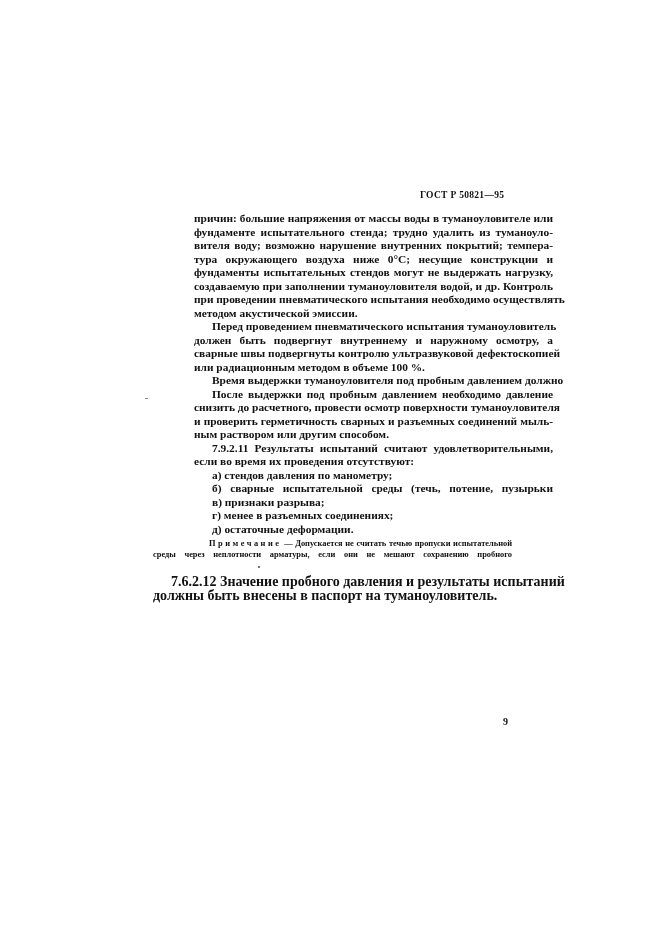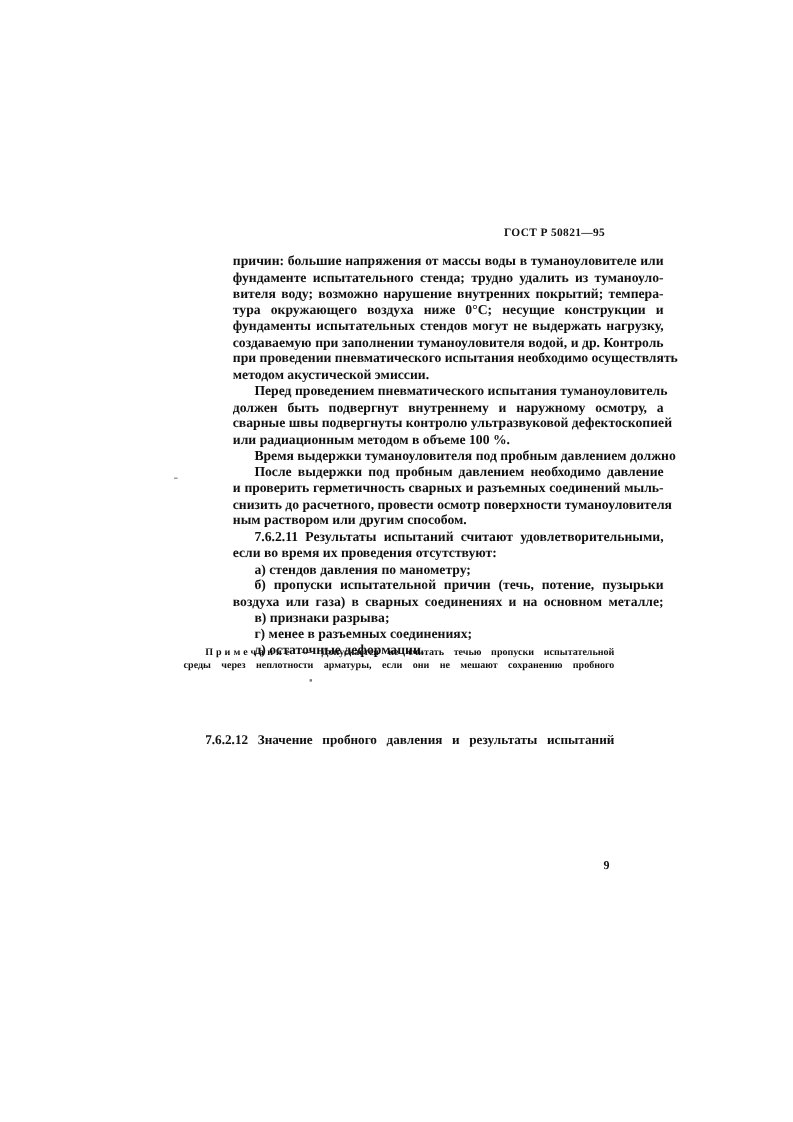--- a/index.html
+++ b/index.html
@@ -18,24 +18,24 @@
     }
     .line { display: block; white-space: nowrap; text-align: justify; text-align-last: justify; height: 13.5px; }
     .line.last { text-align-last: left; }
     .ind1 { padding-left: 18px; }
     .ind2 { padding-left: 18px; }
     .note {
       position: absolute; left: 153px; width: 359px; top: 539px;
       font-size: 8.4px; line-height: 10.5px; font-weight: bold;
     }
     .note .line { height: 10.5px; }
-    .spaced { letter-spacing: 2.5px; }
+    .spaced { letter-spacing: 2.5px; margin-left: 38px; }
     .final {
       position: absolute; left: 153px; width: 359px; top: 575px;
-      font-size: 11px; line-height: 13.5px; font-weight: bold; margin-top: 36px;
+      font-size: 14px; line-height: 13.5px; font-weight: bold;
     }
     .page-number {
       position: absolute; left: 503px; top: 716px; font-size: 10px; font-weight: bold;
     }
     .tick {
       position: absolute; left: 145px; top: 398px; width: 3px; height: 1px; background: #888;
     }
     .dot { position: absolute; width: 1.5px; height: 1.5px; background: #777; }
   </style>
 </head>
@@ -51,39 +51,39 @@
   <span class="line">фундаменты испытательных стендов могут не выдержать нагрузку,</span>
   <span class="line">создаваемую при заполнении туманоуловителя водой, и др. Контроль</span>
   <span class="line">при проведении пневматического испытания необходимо осуществлять</span>
   <span class="line last">методом акустической эмиссии.</span>
   <span class="line ind1">Перед проведением пневматического испытания туманоуловитель</span>
   <span class="line">должен быть подвергнут внутреннему и наружному осмотру, а</span>
   <span class="line">сварные швы подвергнуты контролю ультразвуковой дефектоскопией</span>
   <span class="line last">или радиационным методом в объеме 100 %.</span>
   <span class="line ind1">Время выдержки туманоуловителя под пробным давлением должно</span>
   <span class="line ind1">После выдержки под пробным давлением необходимо давление</span>
+  <span class="line">снизить до расчетного, провести осмотр поверхности туманоуловителя</span>
   <span class="line">и проверить герметичность сварных и разъемных соединений мыль-</span>
-  <span class="line">снизить до расчетного, провести осмотр поверхности туманоуловителя</span>
   <span class="line last">ным раствором или другим способом.</span>
-  <span class="line ind1">7.6.2.11 Результаты испытаний считают удовлетворительными,</span>
+  <span class="line ind1">7.9.2.11 Результаты испытаний считают удовлетворительными,</span>
   <span class="line last">если во время их проведения отсутствуют:</span>
   <span class="line last ind2">а) стендов давления по манометру;</span>
-  <span class="line ind2">б) пропуски испытательной причин (течь, потение, пузырьки</span>
-  <span class="line">воздуха или газа) в сварных соединениях и на основном металле;</span>
+  <span class="line ind2">б) сварные испытательной среды (течь, потение, пузырьки</span>
   <span class="line last ind2">в) признаки разрыва;</span>
   <span class="line last ind2">г) менее в разъемных соединениях;</span>
   <span class="line last ind2">д) остаточные деформации.</span>
 </div>
 
 <div class="tick"></div>
 
 <div class="note">
   <span class="line ind1"><span class="spaced">Примечание</span><span> — </span><span>Допускается не считать течью пропуски испытательной</span></span>
   <span class="line">среды через неплотности арматуры, если они не мешают сохранению пробного</span>
 </div>
 
 <div class="dot" style="left:258px;top:566px;"></div>
 
 <div class="final">
   <span class="line ind1">7.6.2.12 Значение пробного давления и результаты испытаний</span>
+  <span class="line last">должны быть внесены в паспорт на туманоуловитель.</span>
 </div>
 
 <div class="page-number">9</div>
 
 </body></html>

